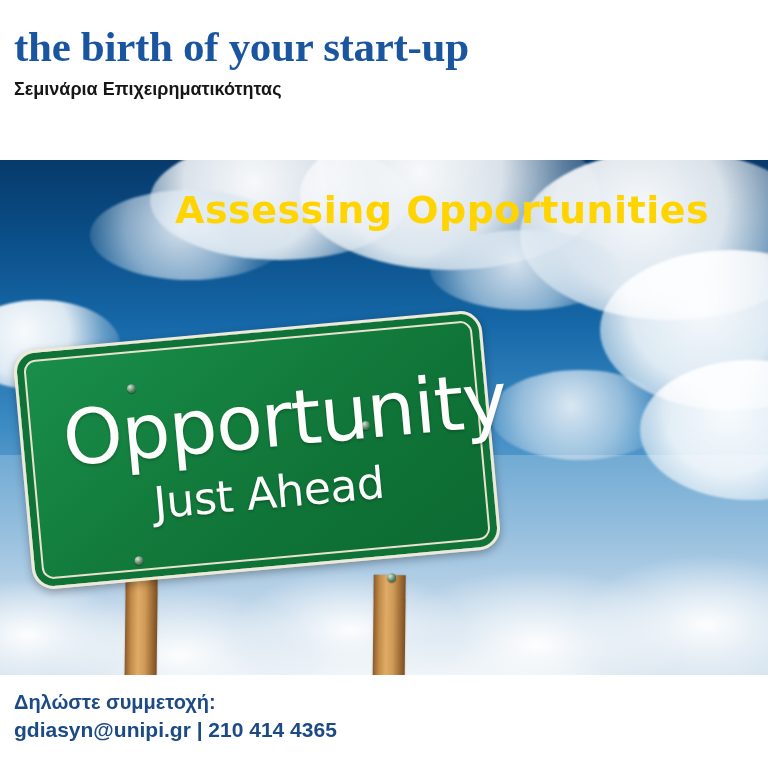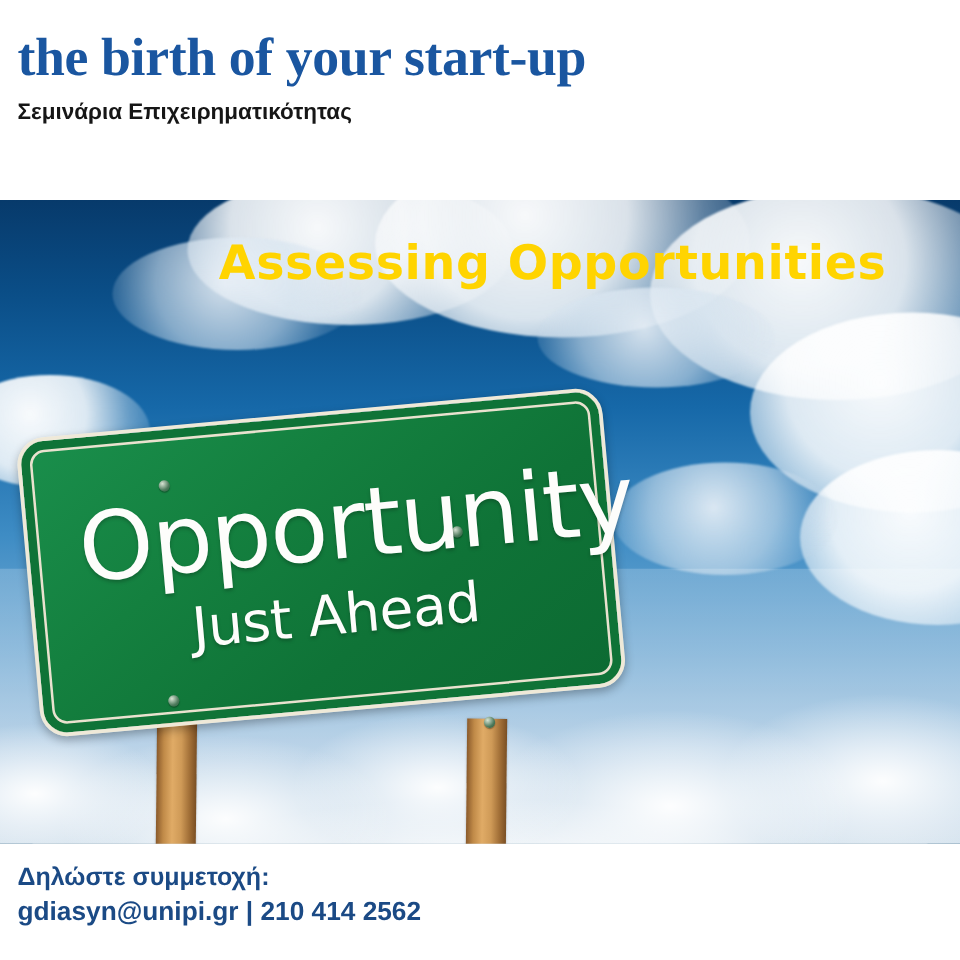--- a/index.html
+++ b/index.html
@@ -205,21 +205,20 @@
     text-align:center;
     text-shadow:0 2px 3px rgba(0,0,0,0.22);
   }
 
   
   #footer {
     position:absolute;
     left:0; top:675px;
     width:768px; height:93px;
     background:#ffffff;
-    border-radius:27px;
   }
 
   #contact-block {
     position:absolute;
     left:14px; top:14px;
     font-family:"Liberation Sans", sans-serif;
     font-weight:700;
     color:#1b4a85;
   }
   #contact-label { font-size:20px; line-height:27px; white-space:nowrap; }
@@ -273,18 +272,18 @@
           <div id="sign-line2">Just Ahead</div>
         </div>
       </div>
     </div>
   </div>
 
   <div id="footer">
 
     <div id="contact-block">
       <div id="contact-label">Δηλώστε συμμετοχή:</div>
-      <div id="contact-value">gdiasyn@unipi.gr | 210 414 2562</div>
+      <div id="contact-value">gdiasyn@unipi.gr | 210 414 4365</div>
     </div>
 
   </div>
 
 </div>
 
 </body></html>

